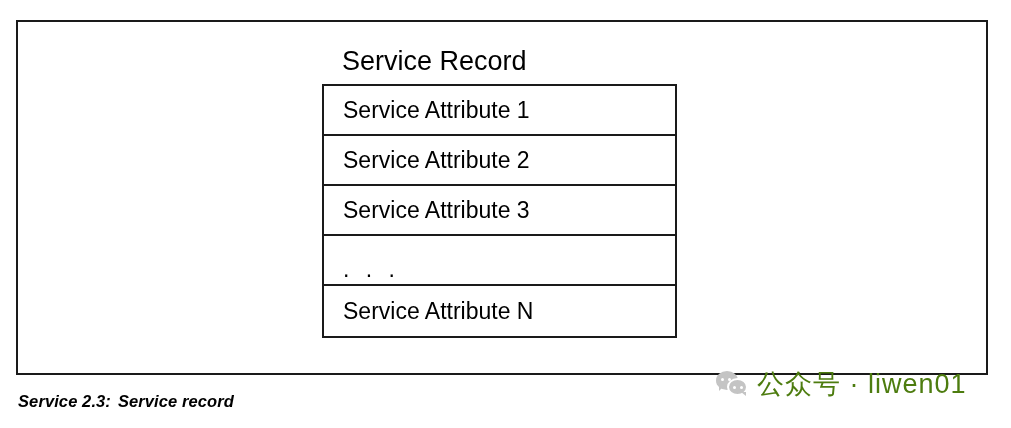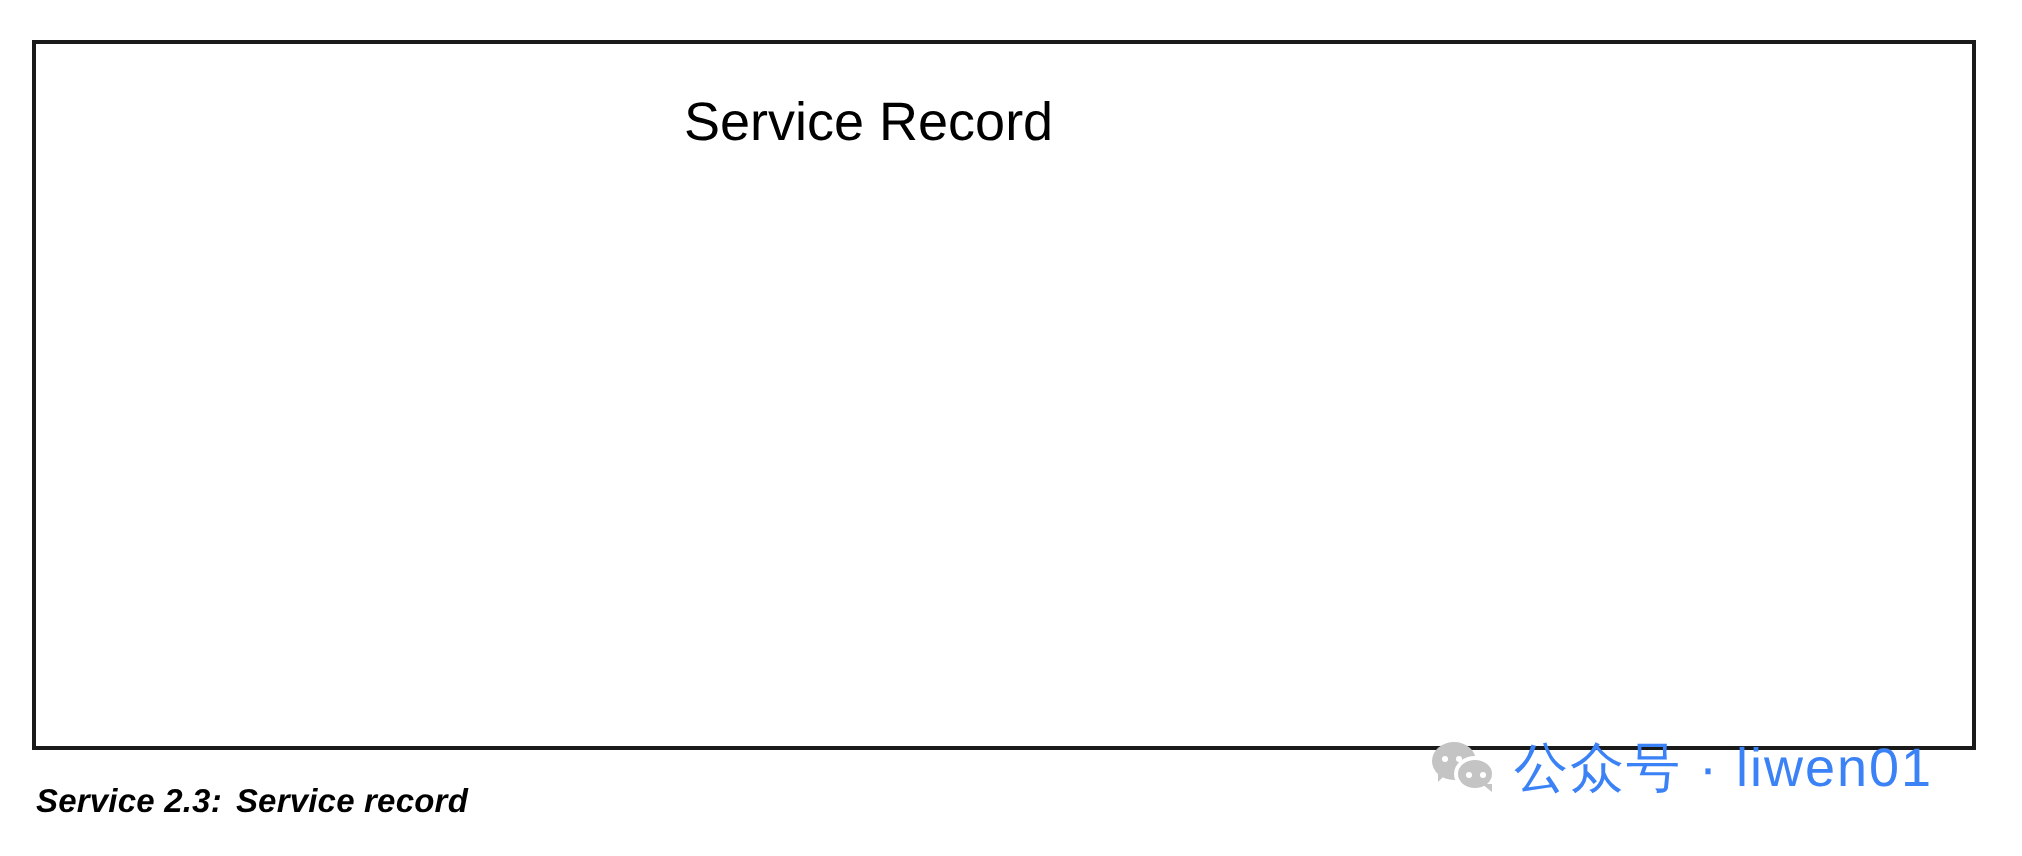--- a/index.html
+++ b/index.html
@@ -163,34 +163,57 @@
     border-radius: 50%;
   }
   #watermark .wm-icon .dot.d1 { left: 5px;  top: 9px; }
   #watermark .wm-icon .dot.d2 { left: 12px; top: 9px; }
   #watermark .wm-icon .dot.d3 { left: 17px; top: 17px; }
   #watermark .wm-icon .dot.d4 { left: 24px; top: 17px; }
 
   #watermark .wm-text {
     font-size: 27px;
     line-height: 30px;
-    color: #3b82f6;
+    color: #4d7c0f;
     white-space: nowrap;
     letter-spacing: 1px;
   }
 </style>
 </head>
 <body>
 
 <div id="figure-frame">
 
   <div id="record-block">
 
     <div id="record-title">Service Record</div>
 
+    <div id="attribute-table">
+
+      <div class="attribute-row">
+        <span class="attribute-label">Service Attribute 1</span>
+      </div>
+
+      <div class="attribute-row">
+        <span class="attribute-label">Service Attribute 2</span>
+      </div>
+
+      <div class="attribute-row">
+        <span class="attribute-label">Service Attribute 3</span>
+      </div>
+
+      <div class="attribute-row is-ellipsis">
+        <span class="attribute-label">. . .</span>
+      </div>
+
+      <div class="attribute-row">
+        <span class="attribute-label">Service Attribute N</span>
+      </div>
+
+    </div>
   </div>
 </div>
 
 <div id="figure-caption">
   <span>Service 2.3:</span><span class="caption-gap"></span><span>Service record</span>
 </div>
 
 <div id="watermark">
   <span class="wm-icon">
     <span class="bubble-back"></span>

